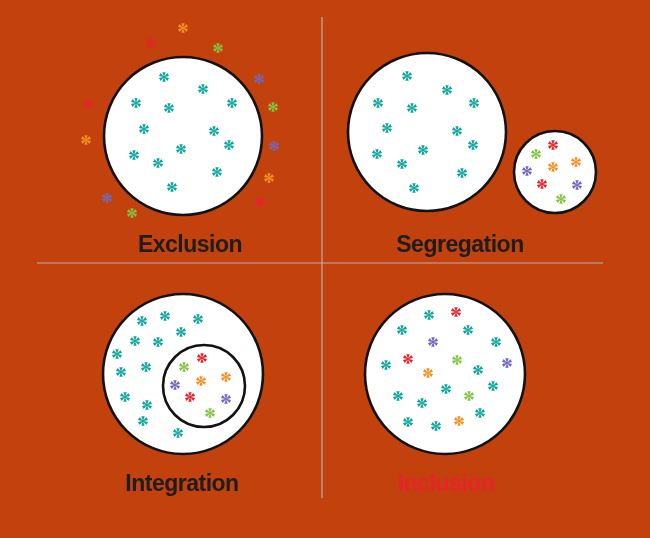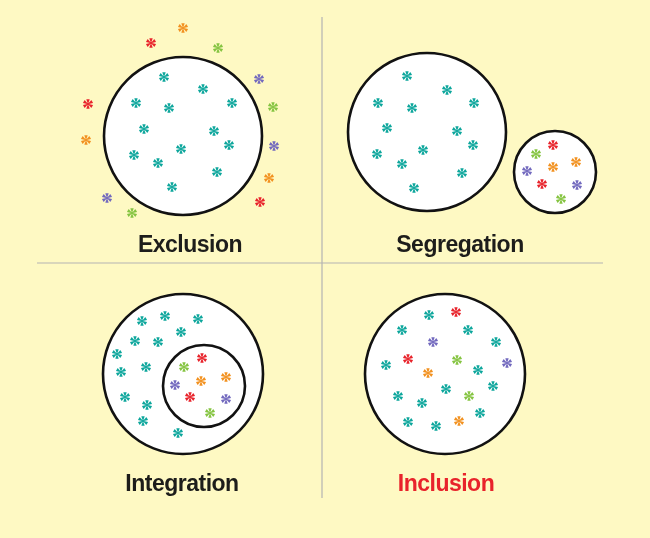--- a/index.html
+++ b/index.html
@@ -4,21 +4,21 @@
 <style>
   html, body {
     margin: 0;
     padding: 0;
     background: #ffffff;
   }
   .canvas {
     position: relative;
     width: 650px;
     height: 538px;
-    background: #fef9c3;
+    background: #c2410c;
     overflow: hidden;
   }
   svg.diagram {
     display: block;
     width: 650px;
     height: 538px;
   }
   text.quadrant-label {
     font-family: "Liberation Sans", sans-serif;
     font-size: 23px;

